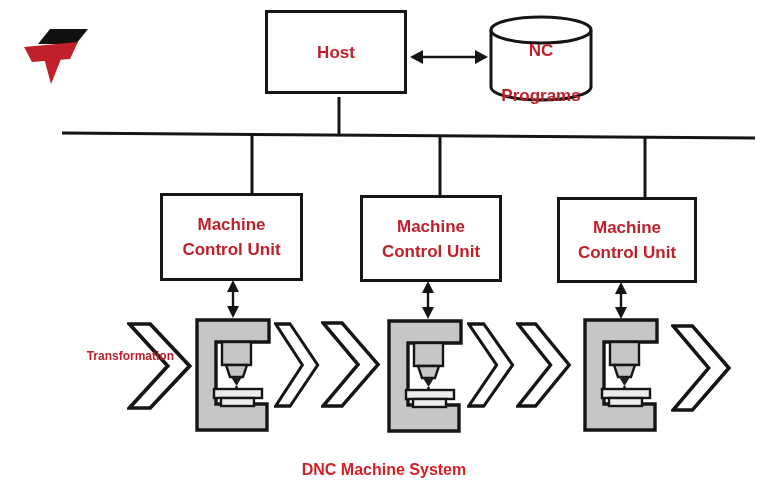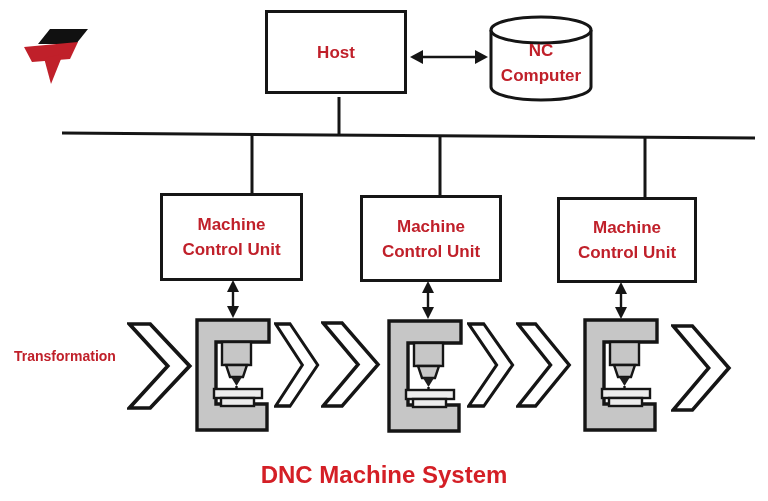--- a/index.html
+++ b/index.html
@@ -14,42 +14,43 @@
     display:flex;flex-direction:column;align-items:center;justify-content:center;
     text-align:center;box-sizing:border-box;
   }
   .node-label{
     color:var(--accent_red,#c0202a);font-weight:bold;font-size:17px;line-height:25px;
     white-space:nowrap;
   }
   .cyl-label{
     position:absolute;display:flex;flex-direction:column;align-items:center;
     text-align:center;
+    gap:20px;
   }
   
   svg .wire{stroke:var(--line_black,#141414);stroke-width:3;fill:none;}
   svg .thinwire{stroke:var(--line_black,#141414);stroke-width:2.4;fill:none;}
   svg .head{fill:var(--line_black,#141414);stroke:none;}
   
   .shape-outline{fill:#ffffff;stroke:var(--line_black,#141414);stroke-width:3;}
   .chev{fill:#ffffff;stroke:var(--line_black,#141414);stroke-width:3.6;stroke-linejoin:miter;}
   .machine-frame{fill:var(--machine_gray,#c6c6c6);stroke:var(--line_black,#141414);stroke-width:3.4;}
   .machine-part{fill:var(--machine_gray,#c6c6c6);stroke:var(--line_black,#141414);stroke-width:2.4;}
   .machine-slab{fill:#ececec;stroke:var(--line_black,#141414);stroke-width:2.4;}
   .machine-dark{fill:#1d1d1d;}
   .logo-black{fill:#111111;}
   .logo-red{fill:var(--accent_red,#c0202a);}
   
   .transform-label{
     position:absolute;left:14px;top:342px;width:160px;
-    color:var(--accent_red,#c0202a);font-weight:bold;font-size:14px;line-height:28px;
+    color:var(--accent_red,#c0202a);font-weight:bold;font-size:12px;line-height:28px;text-align:right;
   }
   .diagram-title{
     position:absolute;left:0;top:461px;width:768px;text-align:center;
-    color:var(--title_red,#d41f26);font-weight:bold;font-size:24px;
+    color:var(--title_red,#d41f26);font-weight:bold;font-size:16px;
   }
 </style>
 </head>
 <body>
 
 <div class="stage">
 
   <svg width="0" height="0" style="position:absolute" aria-hidden="true">
     <defs>
       <g id="sym-machine">
@@ -106,21 +107,21 @@
   <div class="node-box" style="left:265px;top:10px;width:142px;height:84px">
     <span class="node-label">Host</span>
   </div>
 
   <svg class="abs" style="left:488px;top:15px" width="106" height="88" viewBox="0 0 106 88">
     <path class="shape-outline" d="M3,15 V72 A50,13 0 0 0 103,72 V15"></path>
     <ellipse class="shape-outline" cx="53" cy="15" rx="50" ry="13"></ellipse>
   </svg>
   <div class="cyl-label" style="left:488px;top:38px;width:106px">
     <span class="node-label">NC</span>
-    <span class="node-label">Computer</span>
+    <span class="node-label">Programs</span>
   </div>
 
   <div class="node-box" style="left:160px;top:193px;width:143px;height:88px">
     <span class="node-label">Machine</span>
     <span class="node-label">Control Unit</span>
   </div>
   <div class="node-box" style="left:360px;top:195px;width:142px;height:87px">
     <span class="node-label">Machine</span>
     <span class="node-label">Control Unit</span>
   </div>

